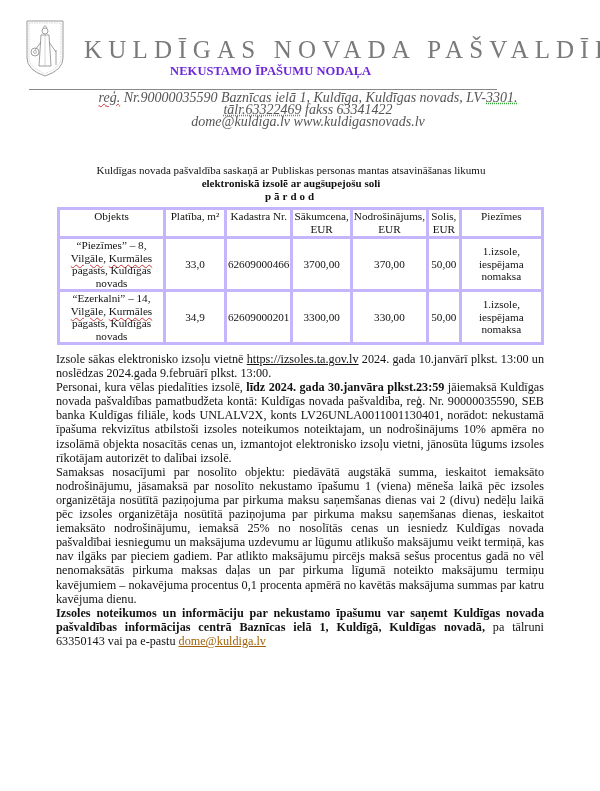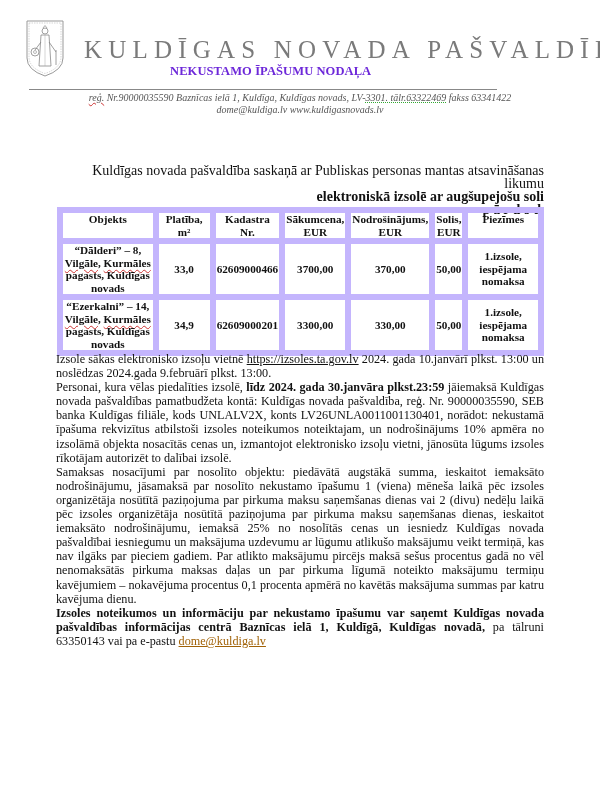--- a/index.html
+++ b/index.html
@@ -3,30 +3,30 @@
 <meta charset="utf-8">
 <style>
   * { margin:0; padding:0; box-sizing:border-box; }
   html, body { width:600px; height:791px; background:#fff; overflow:hidden; }
   body { font-family:"Liberation Serif", serif; color:#111; position:relative; }
 
   .logo { position:absolute; left:26px; top:20px; width:38px; height:57px; }
   .org-title { position:absolute; left:84px; top:36px; font-size:25px; letter-spacing:6.2px; color:#7a7a7a; white-space:nowrap; }
   .dept { position:absolute; left:170px; top:64px; font-size:12.5px; font-weight:bold; color:#6d28d9; letter-spacing:0.1px; }
   .rule { position:absolute; left:29px; top:89px; width:468px; height:1px; background:#888; }
-  .contact { position:absolute; left:60px; top:92px; width:480px; text-align:center; font-style:italic; font-size:10px; color:#555; line-height:12px; }
+  .contact { position:absolute; left:68px; top:92px; width:480px; text-align:center; font-style:italic; font-size:14px; color:#555; line-height:12px; }
   .contact .sq { text-decoration:underline wavy #c33; text-decoration-thickness:1px; }
   .contact .sqg { text-decoration:underline dotted #3a3; }
 
-  .intro { position:absolute; left:56px; top:164px; width:488px; text-align:right; font-size:14px; line-height:13px; }
+  .intro { position:absolute; left:47px; top:164px; width:488px; text-align:center; font-size:11px; line-height:13px; }
   .intro .b { font-weight:bold; }
   .intro .sp { letter-spacing:3px; }
 
   table.lots { position:absolute; left:57px; top:207px; width:487px; border-collapse:collapse; font-size:11.2px; line-height:12.5px; }
-  table.lots td, table.lots th { border:6px solid #c4b5fd; text-align:center; font-weight:bold; padding:0 1px; vertical-align:middle; }
+  table.lots td, table.lots th { border:3px solid #c4b5fd; text-align:center; font-weight:normal; padding:0 1px; vertical-align:middle; }
   table.lots th { vertical-align:top; height:29px; }
   table.lots td { height:40px; }
   .wavy { text-decoration:underline wavy #c33; text-decoration-thickness:1px; text-underline-offset:2px; }
 
   .body-text { position:absolute; left:56px; top:352px; width:488px; font-size:12.2px; line-height:14.1px; text-align:justify; }
   .body-text p { margin:0; }
   .body-text a { color:#111; text-decoration:underline; }
   .body-text a.blue { color:#a16207; }
   .b { font-weight:bold; }
 </style>
@@ -76,21 +76,21 @@
       <tr>
     <th>Objekts</th>
     <th>Platība, m²</th>
     <th>Kadastra Nr.</th>
     <th>Sākumcena, EUR</th>
     <th>Nodrošinājums, EUR</th>
     <th>Solis, EUR</th>
     <th>Piezīmes</th>
   </tr>
   <tr>
-    <td><span>“Dālderi” – 8, </span><span class="wavy">Vilgāle</span>, <span class="wavy">Kurmāles</span><span> pagasts, Kuldīgas novads</span></td>
+    <td><span>“Piezīmes” – 8, </span><span class="wavy">Vilgāle</span>, <span class="wavy">Kurmāles</span><span> pagasts, Kuldīgas novads</span></td>
     <td>33,0</td>
     <td>62609000466</td>
     <td>3700,00</td>
     <td>370,00</td>
     <td>50,00</td>
     <td>1.izsole, iespējama nomaksa</td>
   </tr>
   <tr>
     <td><span>“Ezerkalni” – 14, </span><span class="wavy">Vilgāle</span>, <span class="wavy">Kurmāles</span><span> pagasts, Kuldīgas novads</span></td>
     <td>34,9</td>

